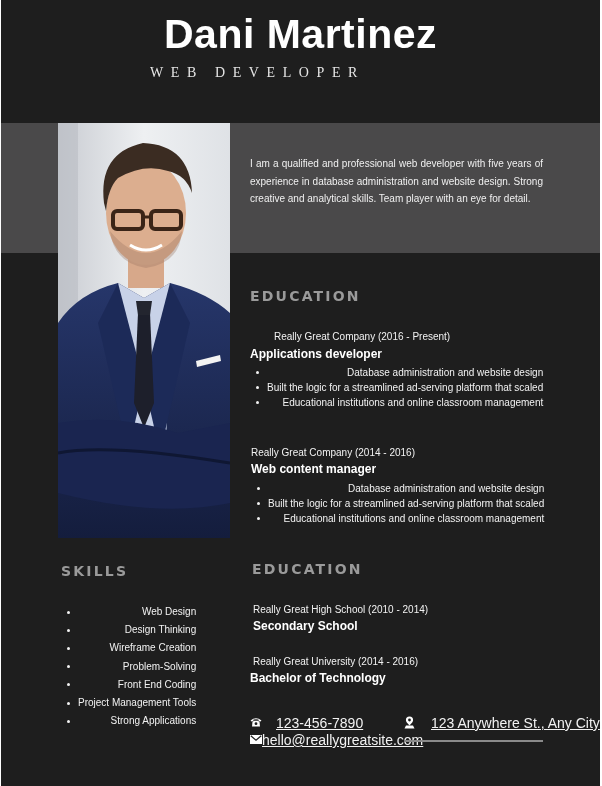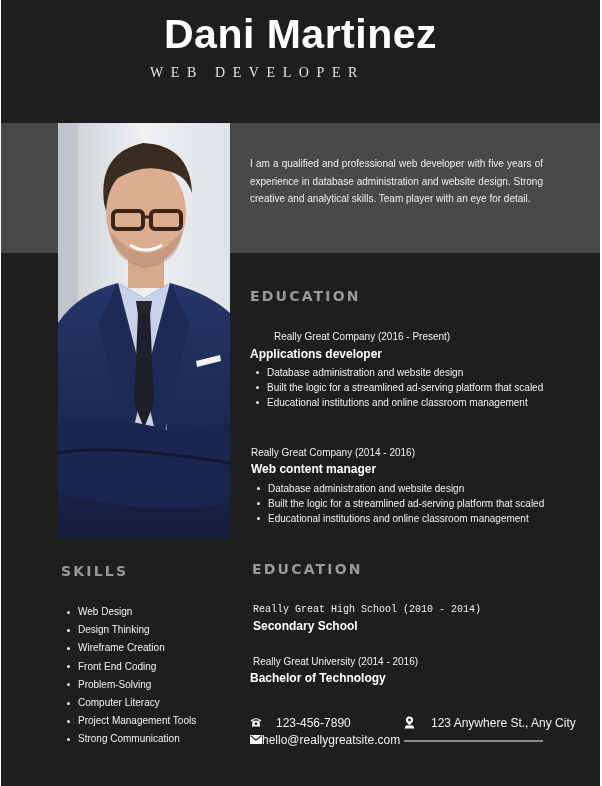--- a/index.html
+++ b/index.html
@@ -47,32 +47,32 @@
     .entry-org {
       position: absolute; color: #f2f2f2;
       font-family: "Liberation Sans", sans-serif; font-size: 10px; line-height: 14px;
     }
     .entry-role {
       position: absolute; color: #ffffff;
       font-family: "Liberation Sans", sans-serif; font-weight: bold; font-size: 12px; line-height: 14px;
     }
     ul.bullets {
       position: absolute; margin: 0; padding: 0; list-style: none;
-      color: #f2f2f2; font-family: "Liberation Sans", sans-serif; font-size: 10px;
+      color: #f2f2f2; font-family: "Liberation Sans", sans-serif; font-size: 10px; text-align: right;
     }
     ul.bullets li { position: relative; padding-left: 16px; line-height: 15.2px; white-space: nowrap; }
     ul.bullets li::before {
       content: ""; position: absolute; left: 5px; top: 6px; width: 3px; height: 3px;
       border-radius: 50%; background: #f2f2f2;
     }
     ul.skills li { line-height: 18.2px; padding-left: 12px; }
     ul.skills li::before { left: 1px; top: 7.5px; }
     .contact-text {
       position: absolute; color: #f2f2f2;
-      font-family: "Liberation Sans", sans-serif; font-size: 12px; line-height: 14px; white-space: nowrap;
+      font-family: "Liberation Sans", sans-serif; font-size: 14px; line-height: 14px; white-space: nowrap; text-decoration: underline;
     }
     .icon { position: absolute; display: block; }
     .rule {
       position: absolute; left: 403px; top: 740px; width: 139px; height: 2px; background: #8a8a8a;
     }
   </style>
 </head>
 <body>
 
 <div class="page">
@@ -146,29 +146,28 @@
     <li>Database administration and website design</li>
     <li>Built the logic for a streamlined ad-serving platform that scaled</li>
     <li>Educational institutions and online classroom management</li>
   </ul>
 
   <div class="section-heading" style="left:60px; top:563px;">SKILLS</div>
   <ul class="bullets skills" style="left:65px; top:603px;">
     <li>Web Design</li>
     <li>Design Thinking</li>
     <li>Wireframe Creation</li>
+    <li>Problem-Solving</li>
     <li>Front End Coding</li>
-    <li>Problem-Solving</li>
-    <li>Computer Literacy</li>
     <li>Project Management Tools</li>
-    <li>Strong Communication</li>
+    <li>Strong Applications</li>
   </ul>
 
   <div class="section-heading" style="left:251px; top:561px;">EDUCATION</div>
-  <div class="entry-org" style="left:252px; top:603px;font-family:Liberation Mono, monospace;">Really Great High School (2010 - 2014)</div>
+  <div class="entry-org" style="left:252px; top:603px;">Really Great High School (2010 - 2014)</div>
   <div class="entry-role" style="left:252px; top:619px;">Secondary School</div>
   <div class="entry-org" style="left:252px; top:655px;">Really Great University (2014 - 2016)</div>
   <div class="entry-role" style="left:249px; top:671px;">Bachelor of Technology</div>
 
   <svg class="icon" style="left:249px; top:717px;" width="12" height="10" viewBox="0 0 12 10">
     <path d="M0.5 3.5 Q6 -1 11.5 3.5 L10 4.8 L8.5 3.6 L8.5 2.6 Q6 1.8 3.5 2.6 L3.5 3.6 L2 4.8 Z" fill="#ffffff"></path>
     <path d="M2.5 5 L4 3.8 L8 3.8 L9.5 5 L10 9.5 L2 9.5 Z" fill="#ffffff"></path>
     <circle cx="6" cy="6.7" r="1.4" fill="#1e1e1e"></circle>
   </svg>
   <a class="contact-text" style="left:275px; top:716px;">123-456-7890</a>

